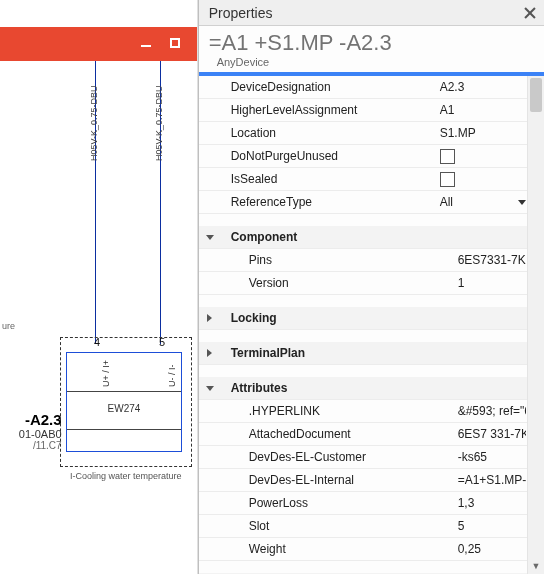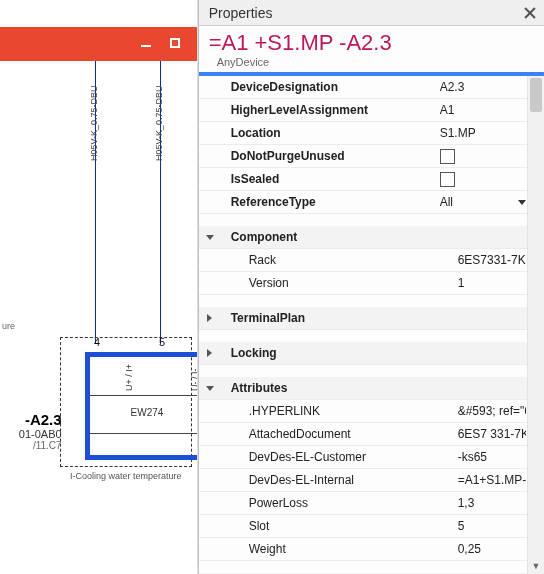--- a/index.html
+++ b/index.html
@@ -66,22 +66,22 @@
   .devbox {
     position:absolute; left:60px; top:276px;
     width:130px; height:128px;
     border:1px dashed #333;
   }
   .pinrow { position:absolute; top:-2px; left:0; right:0; height:18px; }
   .pin { position:absolute; font-size:11px; color:#111; }
   .pin4 { left:33px; }
   .pin5 { left:98px; }
   .innerbox {
-    position:absolute; left:24px; top:14px; width:114px; height:98px;
-    border:5px solid #1d4ed8;
+    position:absolute; left:5px; top:14px; width:114px; height:98px;
+    border:1px solid #1d4ed8;
   }
   .hline { position:absolute; left:0; right:0; top:38px; border-top:1px solid #444;}
   .hline2 { position:absolute; left:0; right:0; top:76px; border-top:1px solid #444;}
   .ulab {
     position:absolute; top:18px; font-size:9px; color:#333;
     transform: rotate(-90deg); transform-origin:left top;
     white-space:nowrap;
   }
   .ulab.a { left:34px; top:34px;}
   .ulab.b { left:100px; top:34px;}
@@ -120,21 +120,21 @@
   .p-head .close{
     width:16px; height:16px; position:relative; cursor:pointer;
   }
   .p-head .close::before, .p-head .close::after{
     content:""; position:absolute; left:7px; top:1px;
     width:2px; height:14px; background:#555;
   }
   .p-head .close::before{ transform:rotate(45deg);}
   .p-head .close::after{ transform:rotate(-45deg);}
   .p-title{
-    font-size:22px; color:#be185d;
+    font-size:22px; color:#737373;
     padding:4px 23px 0 10px;
   }
   .p-sub{
     font-size:11px; color:#666;
     padding:0 10px 4px 18px;
     border-bottom:4px solid #3b82f6;
   }
   .grid{
     flex:1;
     overflow:hidden;
@@ -180,21 +180,21 @@
     border-right:4px solid transparent;
     border-top:5px solid #555;
     border-bottom:none;
   }
   .klabel{
     flex: 0 0 205px;
     padding-left:2px;
     white-space:nowrap; overflow:hidden; text-overflow:ellipsis;
     font-size:12px;
   }
-  .klabel.indent1{ padding-left:10px;font-weight:bold;}
+  .klabel.indent1{ padding-left:10px;}
   .klabel.indent2{ padding-left:28px;}
   .klabel.bold{ font-weight:600;}
   .kval{
     flex: 1 1 auto;
     font-size:12px;
     white-space:nowrap; overflow:hidden; text-overflow:ellipsis;
     padding-left:4px; display:flex; align-items:center;
   }
   .chk{
     width:13px; height:13px; border:1px solid #555; background:#fff;
@@ -295,40 +295,40 @@
           </div>
           <div class="row section">
             <div class="tcell">
               <div class="tri open"></div>
             </div>
             <div class="klabel bold indent1">Component</div>
             <div class="kval"></div>
           </div>
           <div class="row">
             <div class="tcell"></div>
-            <div class="klabel indent2">Rack</div>
+            <div class="klabel indent2">Pins</div>
             <div class="kval">6ES7331-7KF0...</div>
           </div>
           <div class="row">
             <div class="tcell"></div>
             <div class="klabel indent2">Version</div>
             <div class="kval">1</div>
           </div>
           <div class="row section">
             <div class="tcell">
               <div class="tri"></div>
             </div>
+            <div class="klabel bold indent1">Locking</div>
+            <div class="kval"></div>
+          </div>
+          <div class="row section">
+            <div class="tcell">
+              <div class="tri"></div>
+            </div>
             <div class="klabel bold indent1">TerminalPlan</div>
-            <div class="kval"></div>
-          </div>
-          <div class="row section">
-            <div class="tcell">
-              <div class="tri"></div>
-            </div>
-            <div class="klabel bold indent1">Locking</div>
             <div class="kval"></div>
           </div>
           <div class="row section">
             <div class="tcell">
               <div class="tri open"></div>
             </div>
             <div class="klabel bold indent1">Attributes</div>
             <div class="kval"></div>
           </div>
           <div class="row">

